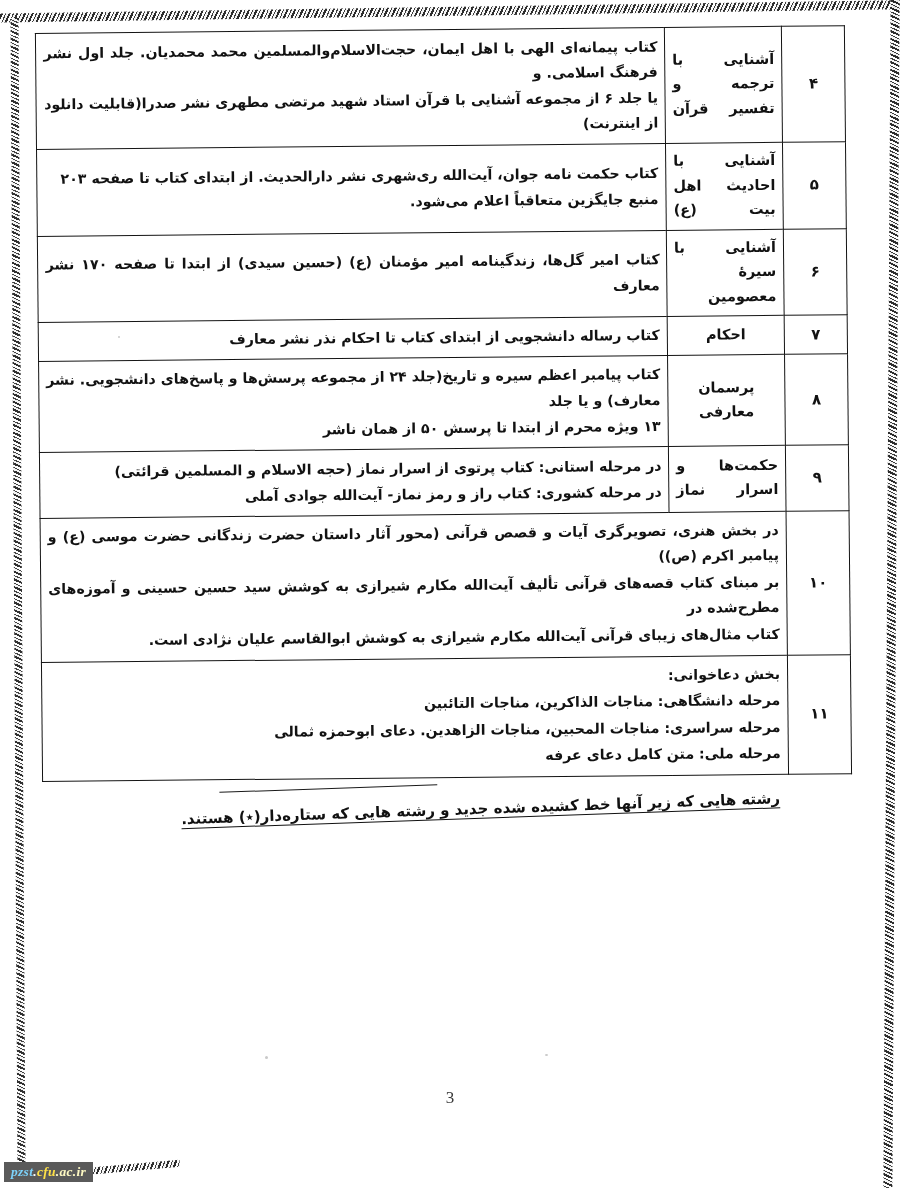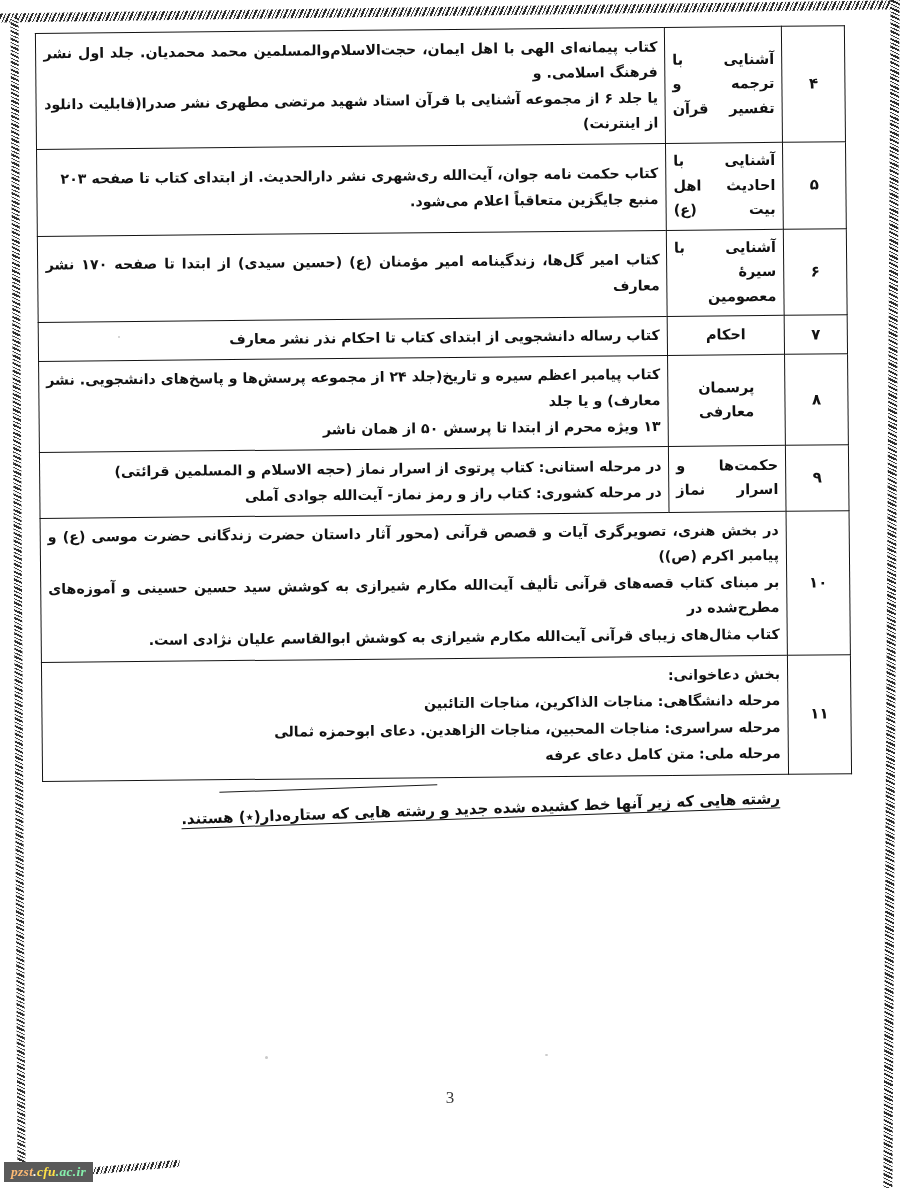--- a/index.html
+++ b/index.html
@@ -190,24 +190,24 @@
     color: #ffffff;
     padding: 3px 7px 4px 7px;
     font-family: "Liberation Serif", serif;
     font-style: italic;
     font-weight: 700;
     font-size: 13.5px;
     letter-spacing: .3px;
     line-height: 1;
     white-space: nowrap;
   }
-  .wm-a { color: #fdba74; }
+  .wm-a { color: #7dd3fc; }
   .wm-b { color: #ffffff; }
   .wm-c { color: #fde047; }
-  .wm-d { color: #86efac; }
+  .wm-d { color: #fef9c3; }
 
   
   .speck {
     position: absolute;
     background: #c9c9c9;
     border-radius: 50%;
   }
 </style>
 </head>
 <body>

